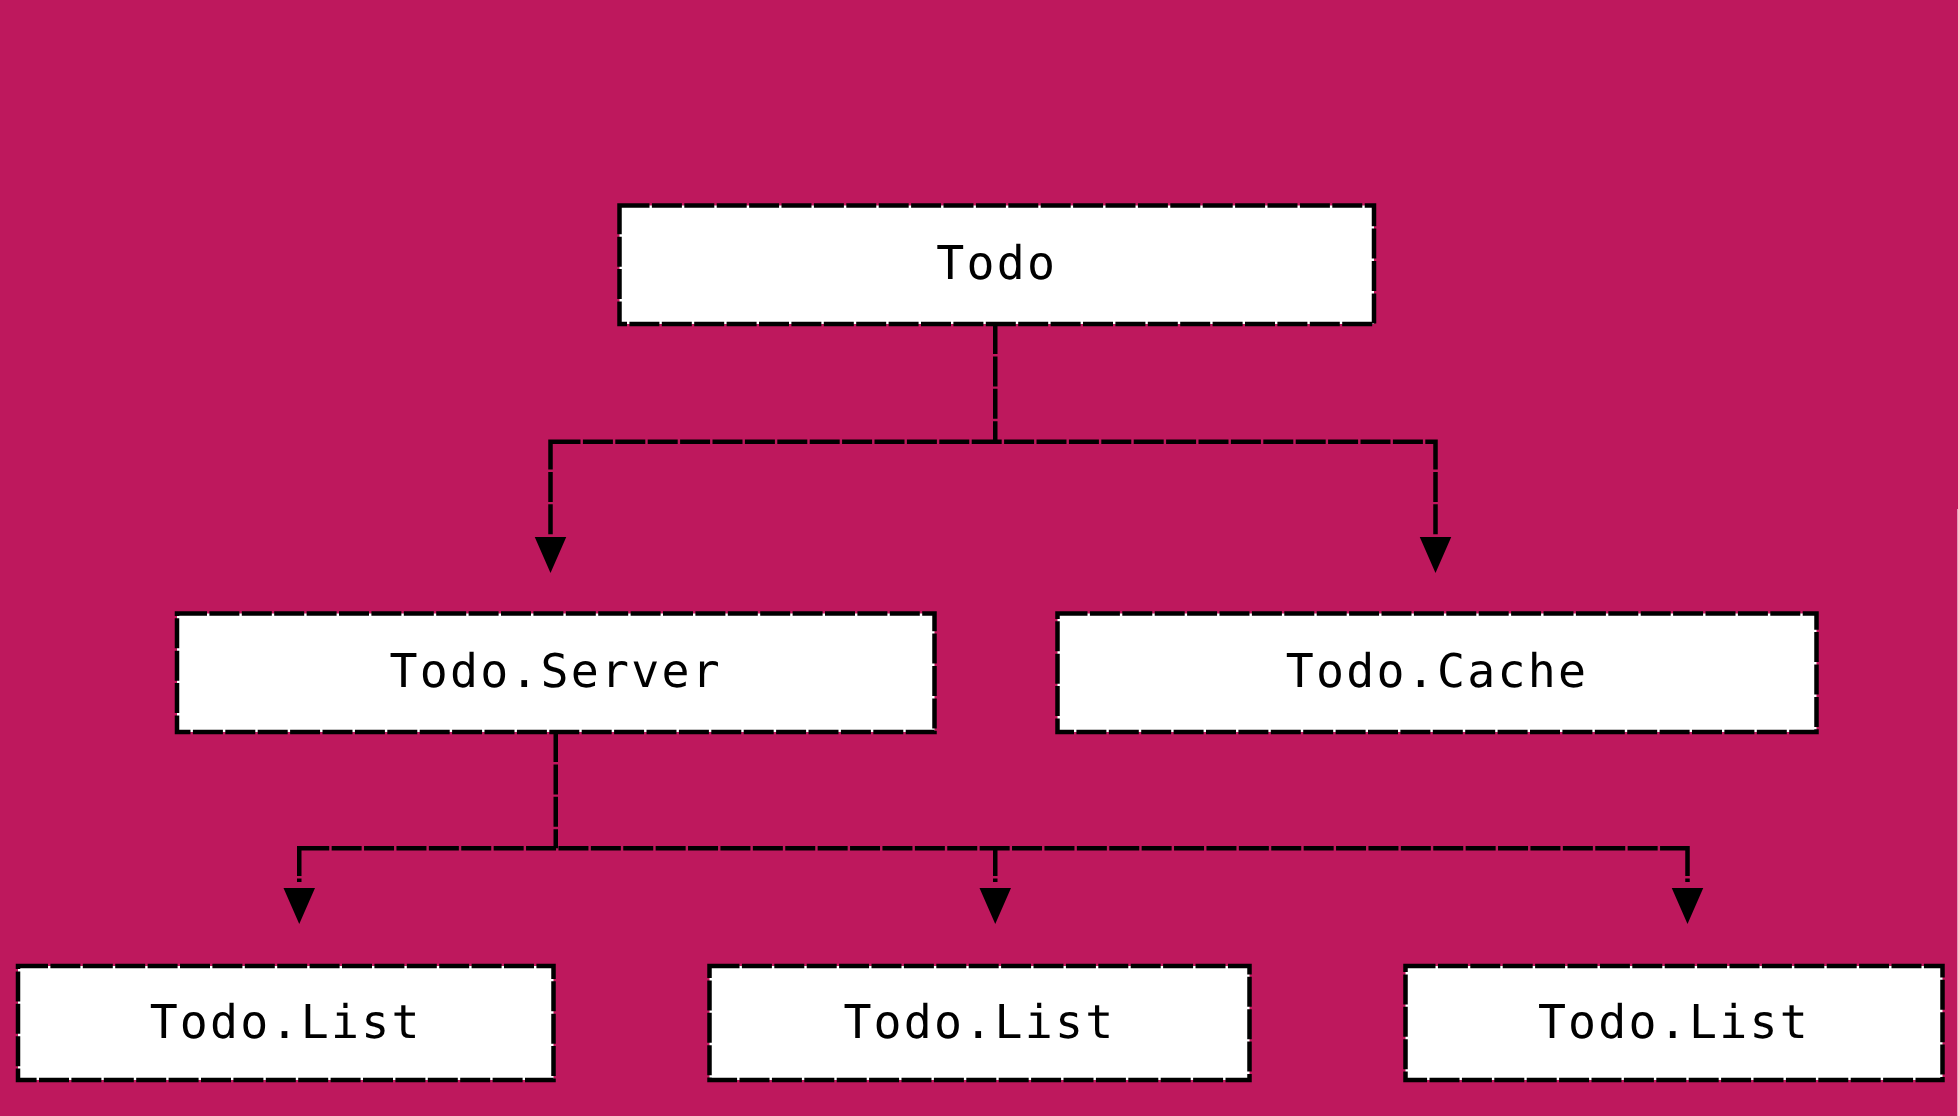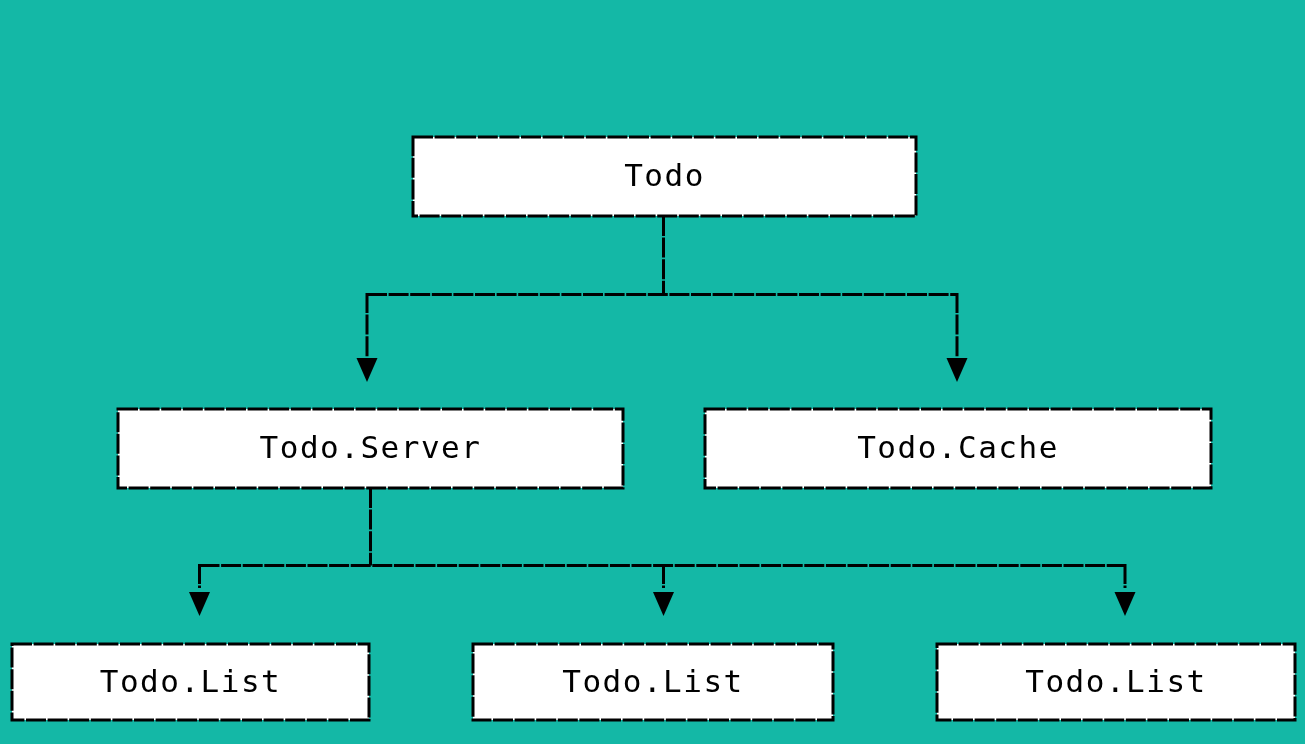--- a/index.html
+++ b/index.html
@@ -4,21 +4,21 @@
 <style>
   html, body {
     margin: 0;
     padding: 0;
     background: #ffffff;
   }
   .stage {
     position: relative;
     width: 1305px;
     height: 744px;
-    background: #14b8a6;
+    background: #be185d;
     overflow: hidden;
   }
   svg text {
     font-family: "DejaVu Sans Mono", "Liberation Mono", monospace;
     font-size: 31px;
     letter-spacing: 1.5px;
     fill: #000000;
   }
   svg rect.node-box {
     fill: #ffffff;

